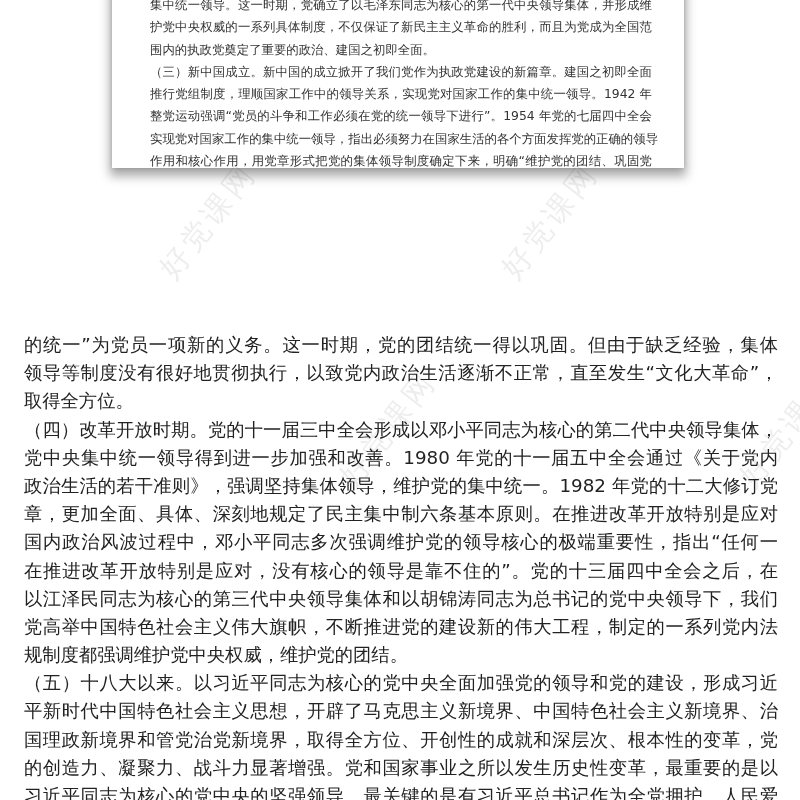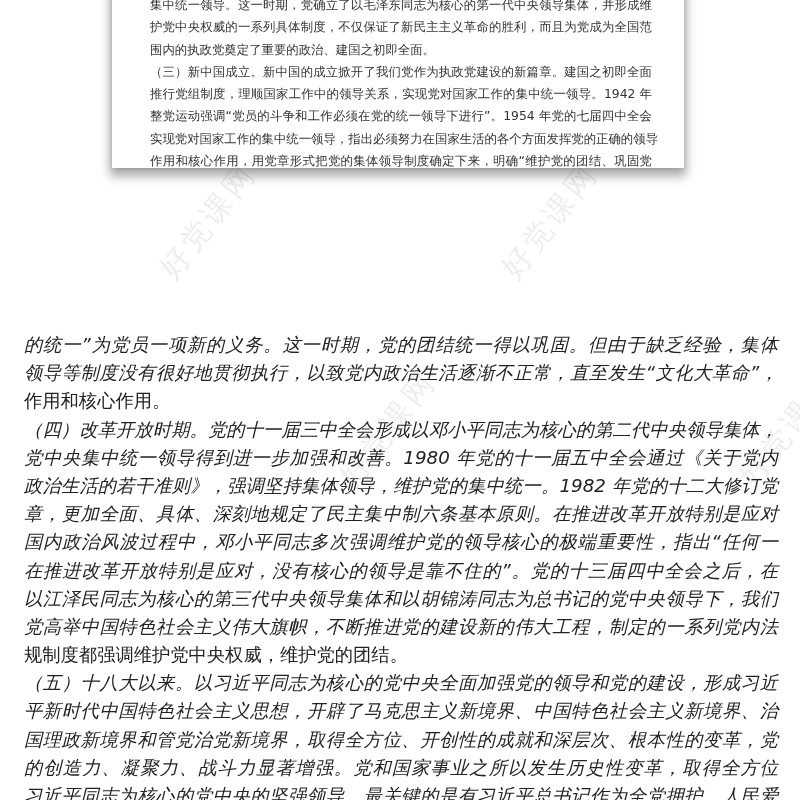--- a/index.html
+++ b/index.html
@@ -18,21 +18,21 @@
       position: absolute; left: 38px; top: 14px; width: 502px;
       font-size: 12.4px; line-height: 22.3px; color: #333;
     }
     .card-line { white-space: nowrap; display: block; height: 22.3px; }
     .card-line.just { text-align: justify; text-align-last: justify; }
     .body-text {
       position: absolute; left: 24px; top: 331px; width: 754px;
       font-size: 18.3px; line-height: 28.2px; color: #222;
     }
     .body-line { display: block; height: 28.2px; white-space: nowrap; }
-    .body-line.just { text-align: justify; text-align-last: justify; font-style: italic; }
+    .body-line.just { text-align: justify; text-align-last: justify; }
     .wm {
       position: absolute; font-size: 30px; color: rgba(0,0,0,0.07);
       transform: rotate(-52deg); transform-origin: left top; white-space: nowrap;
       letter-spacing: 4px; pointer-events: none;
     }
   </style>
 </head>
 <body>
 
 <div class="card">
@@ -49,28 +49,28 @@
 </div>
 
 <div class="wm" style="left:150px; top:262px;">好党课网</div>
 <div class="wm" style="left:492px; top:262px;">好党课网</div>
 <div class="wm" style="left:330px; top:470px;">好党课网</div>
 <div class="wm" style="left:730px; top:470px;">好党课网</div>
 
 <div class="body-text" id="body-text">
     <span class="body-line just">的统一”为党员一项新的义务。这一时期，党的团结统一得以巩固。但由于缺乏经验，集体</span>
     <span class="body-line just">领导等制度没有很好地贯彻执行，以致党内政治生活逐渐不正常，直至发生“文化大革命”，</span>
-    <span class="body-line">作用和核心作用。</span>
+    <span class="body-line">取得全方位。</span>
     <span class="body-line just">（四）改革开放时期。党的十一届三中全会形成以邓小平同志为核心的第二代中央领导集体，</span>
     <span class="body-line just">党中央集中统一领导得到进一步加强和改善。1980 年党的十一届五中全会通过《关于党内</span>
     <span class="body-line just">政治生活的若干准则》，强调坚持集体领导，维护党的集中统一。1982 年党的十二大修订党</span>
     <span class="body-line just">章，更加全面、具体、深刻地规定了民主集中制六条基本原则。在推进改革开放特别是应对</span>
     <span class="body-line just">国内政治风波过程中，邓小平同志多次强调维护党的领导核心的极端重要性，指出“任何一</span>
     <span class="body-line just">在推进改革开放特别是应对，没有核心的领导是靠不住的”。党的十三届四中全会之后，在</span>
     <span class="body-line just">以江泽民同志为核心的第三代中央领导集体和以胡锦涛同志为总书记的党中央领导下，我们</span>
     <span class="body-line just">党高举中国特色社会主义伟大旗帜，不断推进党的建设新的伟大工程，制定的一系列党内法</span>
     <span class="body-line">规制度都强调维护党中央权威，维护党的团结。</span>
     <span class="body-line just">（五）十八大以来。以习近平同志为核心的党中央全面加强党的领导和党的建设，形成习近</span>
     <span class="body-line just">平新时代中国特色社会主义思想，开辟了马克思主义新境界、中国特色社会主义新境界、治</span>
     <span class="body-line just">国理政新境界和管党治党新境界，取得全方位、开创性的成就和深层次、根本性的变革，党</span>
-    <span class="body-line just">的创造力、凝聚力、战斗力显著增强。党和国家事业之所以发生历史性变革，取得全方位</span>
+    <span class="body-line just">的创造力、凝聚力、战斗力显著增强。党和国家事业之所以发生历史性变革，最重要的是以</span>
     <span class="body-line just">习近平同志为核心的党中央的坚强领导，最关键的是有习近平总书记作为全党拥护、人民爱</span>
   </div>
 
 </body></html>

